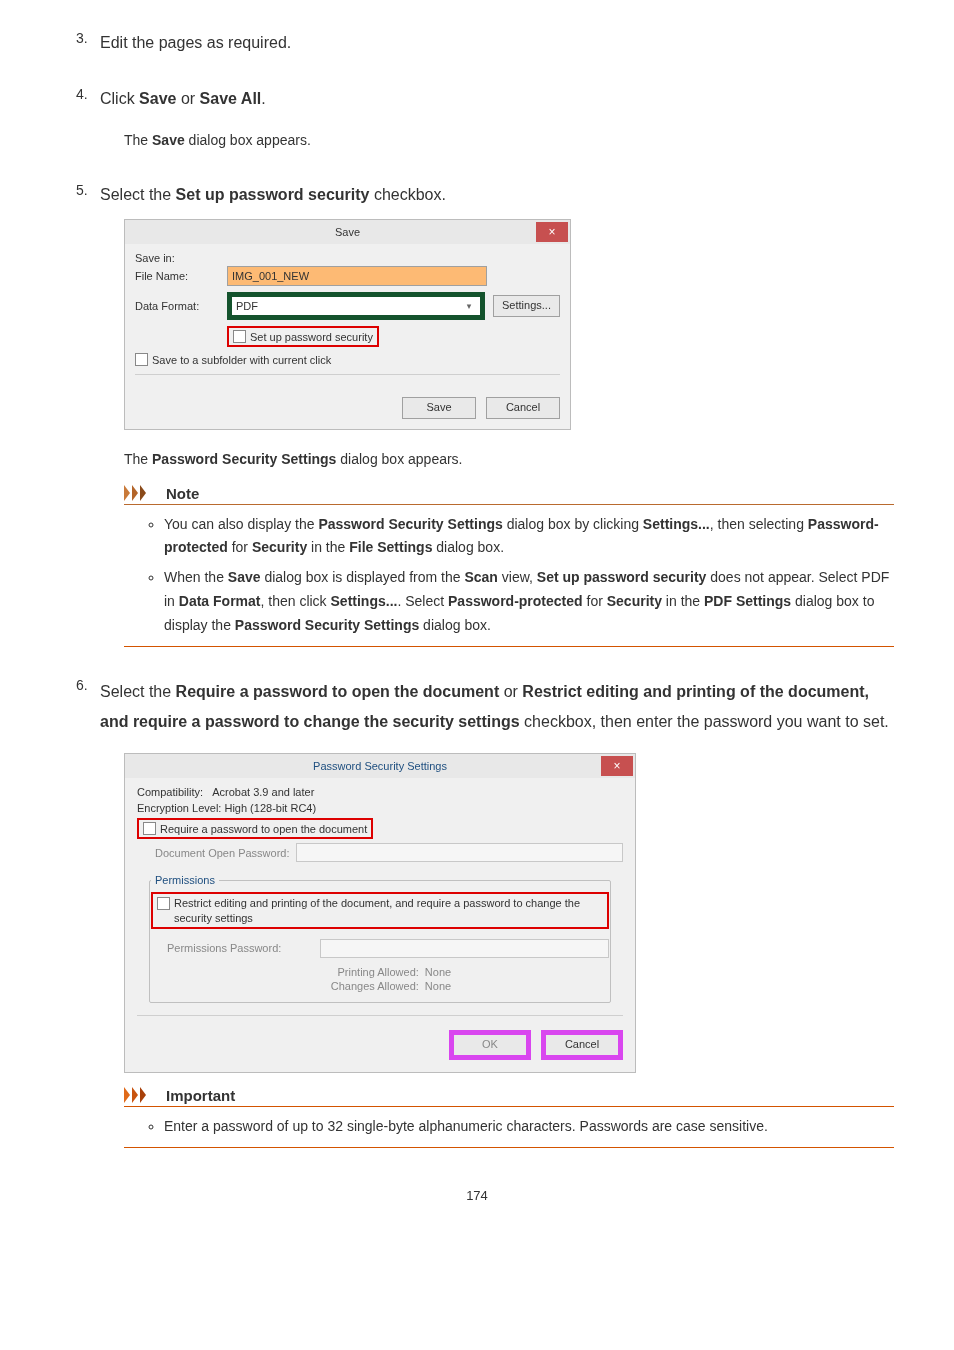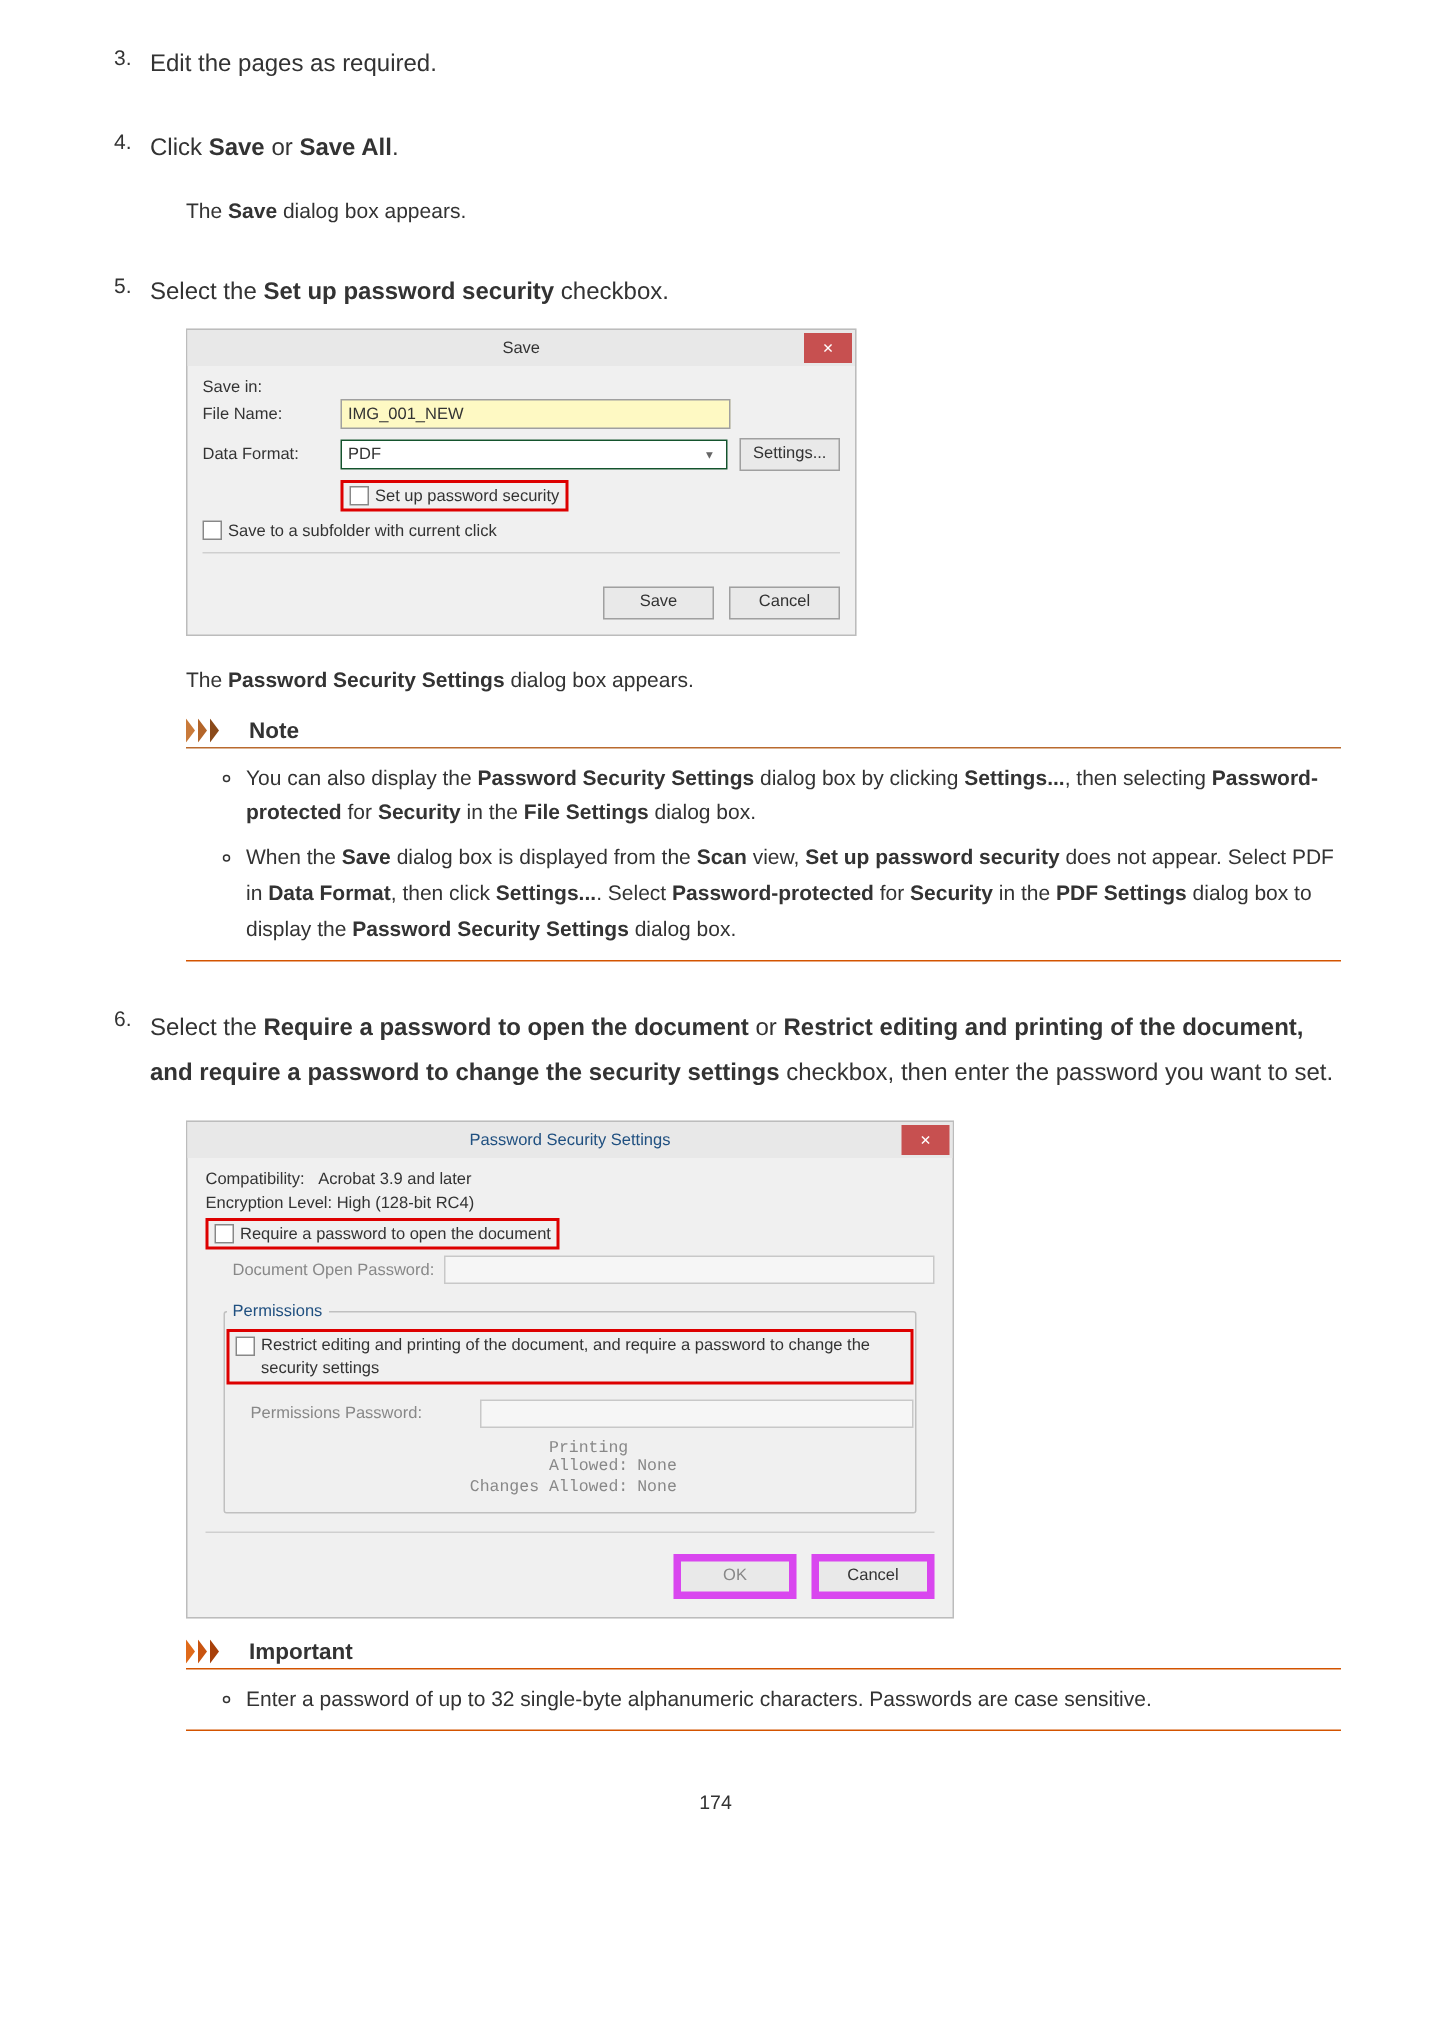--- a/index.html
+++ b/index.html
@@ -80,39 +80,39 @@
   }
   .dlg .row {
     display: flex;
     align-items: center;
     margin-bottom: 6px;
   }
   .dlg .lbl { width: 92px; }
   .dlg .field {
     flex: 1;
     border: 1px solid #a0a0a0;
-    background: #fef9c3;
+    background: #fdba74;
     height: 18px;
     line-height: 18px;
     padding: 0 4px;
     color: #333;
   }
   .dlg .field.ro { background: #f0f0f0; }
   .dlg .btn {
     width: 65px;
     height: 20px;
     border: 1px solid #a0a0a0;
     background: #e9e9e9;
     text-align: center;
     line-height: 18px;
     margin-left: 8px;
   }
   .dlg .sel {
     flex: 1;
-    border: 1px solid #14532d;
+    border: 5px solid #14532d;
     background: #fff;
     height: 18px;
     line-height: 18px;
     padding: 0 4px;
     display: flex;
     justify-content: space-between;
     align-items: center;
   }
   .dlg .sel .caret {
     width: 14px;
@@ -272,21 +272,20 @@
     border: 1px solid #c8c8c8;
     background: #f6f6f6;
     height: 17px;
     margin-left: 6px;
   }
   .dlg2 .kv {
     text-align: center;
     color: #888;
     margin-bottom: 2px;
     font-size: 11px;
-    font-family: Liberation Mono, monospace;
   }
   .dlg2 .kv span:first-child { display: inline-block; width: 110px; text-align: right; margin-right: 6px; }
   .dlg2 hr {
     border: none;
     border-top: 1px solid #cfcfcf;
     margin: 10px 0 6px;
   }
   .dlg2 .footer {
     display: flex;
     justify-content: flex-end;

